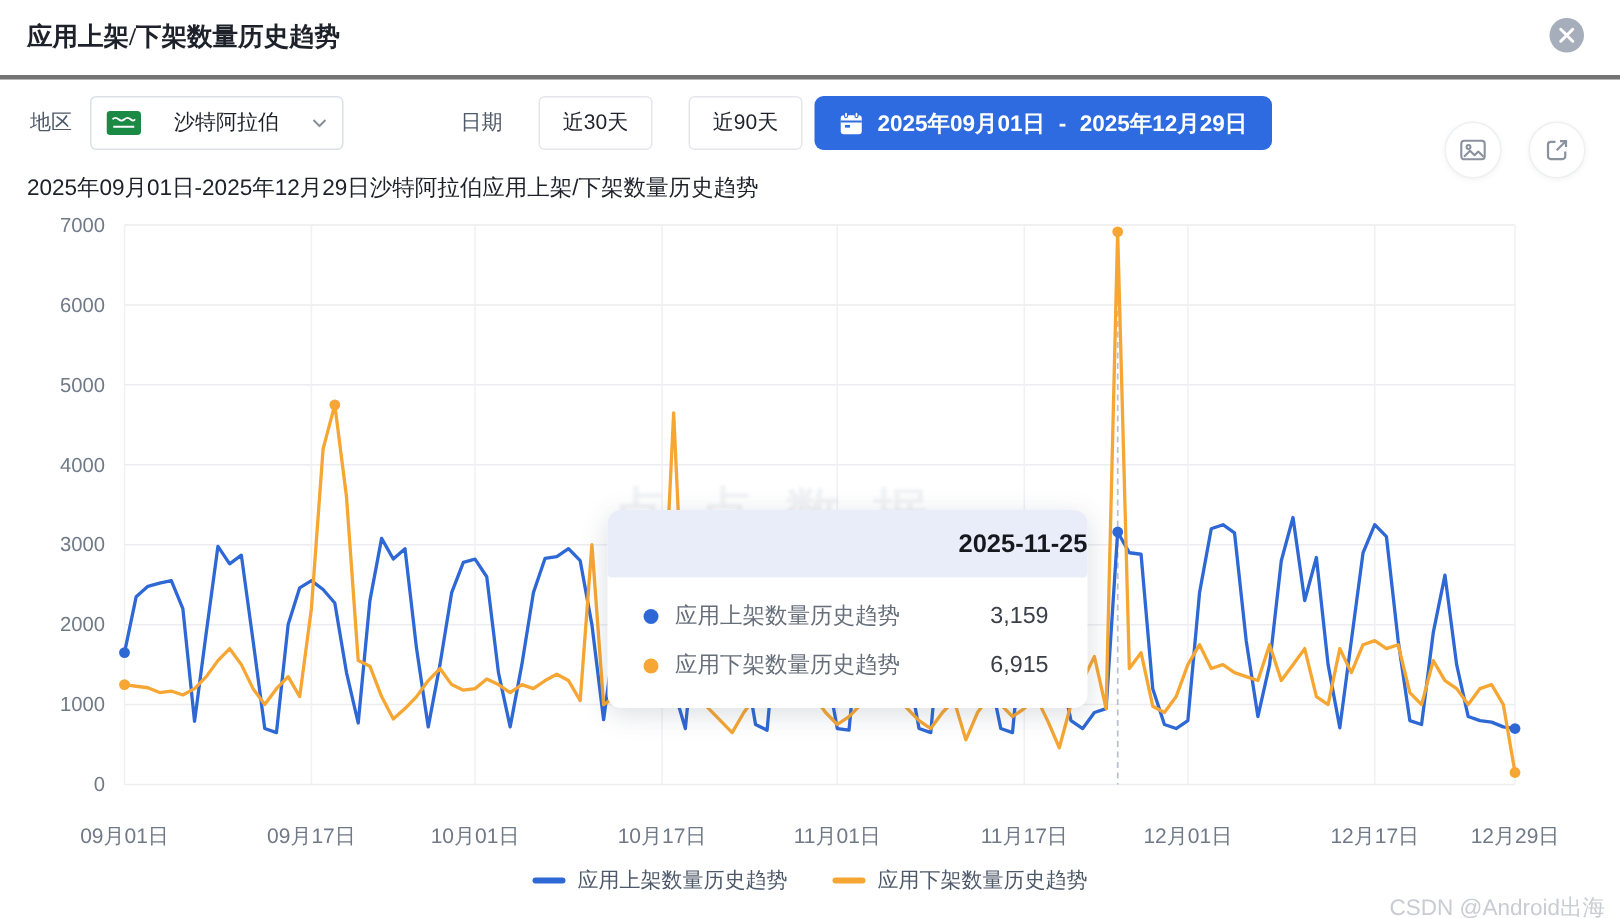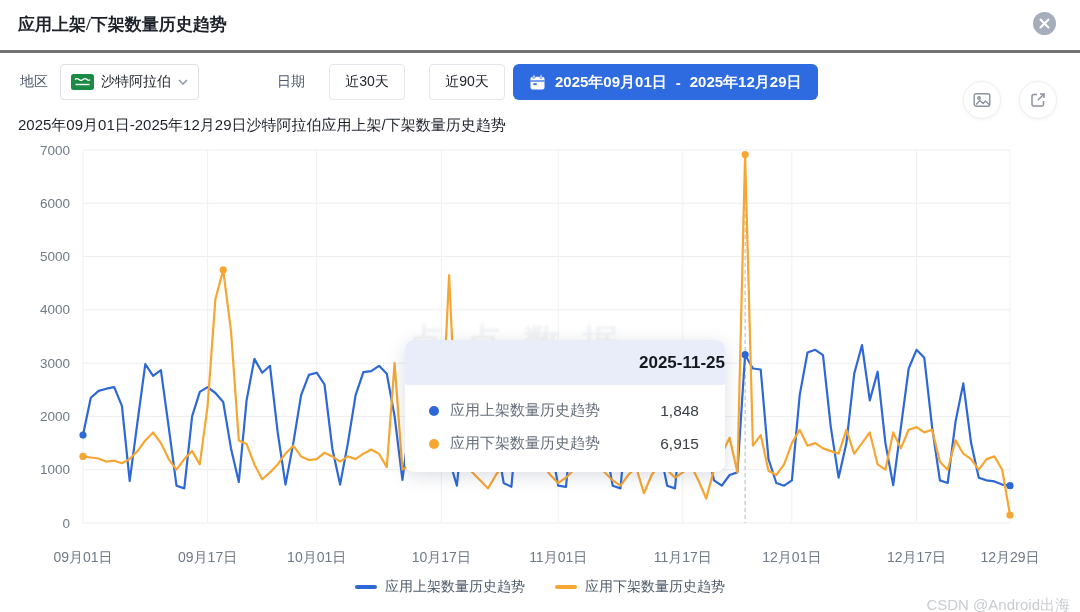--- a/index.html
+++ b/index.html
@@ -9,21 +9,21 @@
   
   .hdr{position:absolute;top:0;left:0;width:100%;height:50px;border-bottom:3px solid #737373;font-family:Liberation Serif, serif;}
   .hdr-title{position:absolute;left:18px;top:0;line-height:50px;font-size:17px;font-weight:bold;color:#1d2129;}
   .close-btn{position:absolute;right:24px;top:12px;width:23px;height:23px;border-radius:50%;
     background:#a7aebb;color:#fff;font-size:13px;font-weight:bold;display:flex;align-items:center;justify-content:center;cursor:pointer;}
 
   
   .controls{position:absolute;left:20px;top:64px;height:36px;display:flex;align-items:center;}
   .ctl-label{font-size:14px;color:#4e5969;}
   .region-select{margin-left:12px;height:34px;border:1px solid #dcdfe6;border-radius:4px;background:#fff;
-    display:flex;align-items:center;padding:0 10px;gap:7px;cursor:pointer;}
+    display:flex;align-items:center;padding:0 10px;gap:22px;cursor:pointer;}
   .region-select .txt{font-size:14px;color:#1d2129;}
   .date-label{margin-left:78px;}
   .range-btn{margin-left:24px;height:34px;min-width:74px;border:1px solid #e5e6eb;border-radius:4px;background:#fff;
     display:flex;align-items:center;justify-content:center;font-size:14px;color:#1d2129;cursor:pointer;}
   .range-btn:first-of-type{margin-left:12px;}
   .date-pill{margin-left:8px;height:36px;border-radius:6px;background:#2e6be0;color:#fff;display:flex;
     align-items:center;padding:0 16px;gap:9px;font-size:15px;font-weight:bold;cursor:pointer;}
   .icon-circle{position:absolute;width:36px;height:36px;border-radius:50%;border:1px solid #eef0f2;background:#fff;
     box-shadow:0 1px 4px rgba(0,0,0,.05);display:flex;align-items:center;justify-content:center;cursor:pointer;}
   .icon-img{top:81px;left:963px;}
@@ -163,21 +163,21 @@
         <circle cx="745.1428571428571" cy="16.52928571428572" r="3.6" fill="#f6a633"></circle>
         <circle cx="1010" cy="377.00714285714287" r="3.6" fill="#f6a633"></circle>
       </svg>
     <div class="center-wm">点点数据</div>
     <div class="tooltip">
       <div class="tt-header">2025-11-25</div>
       <div class="tt-body">
         <div class="tt-row">
           <span class="tt-dot" style="background: rgb(46, 104, 213);"></span>
           <span class="tt-label">应用上架数量历史趋势</span>
-          <span class="tt-value">1,848</span>
+          <span class="tt-value">3,159</span>
         </div>
         <div class="tt-row">
           <span class="tt-dot" style="background: rgb(246, 166, 51);"></span>
           <span class="tt-label">应用下架数量历史趋势</span>
           <span class="tt-value">6,915</span>
         </div>
       </div>
     </div>
   </div>
 

